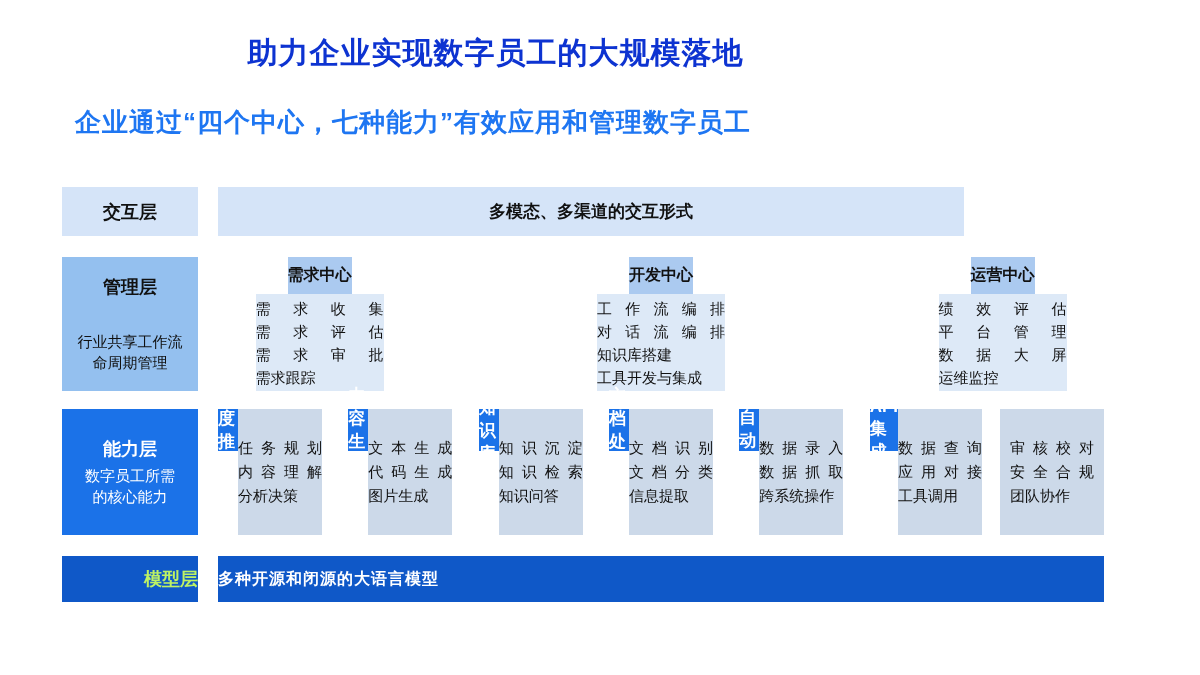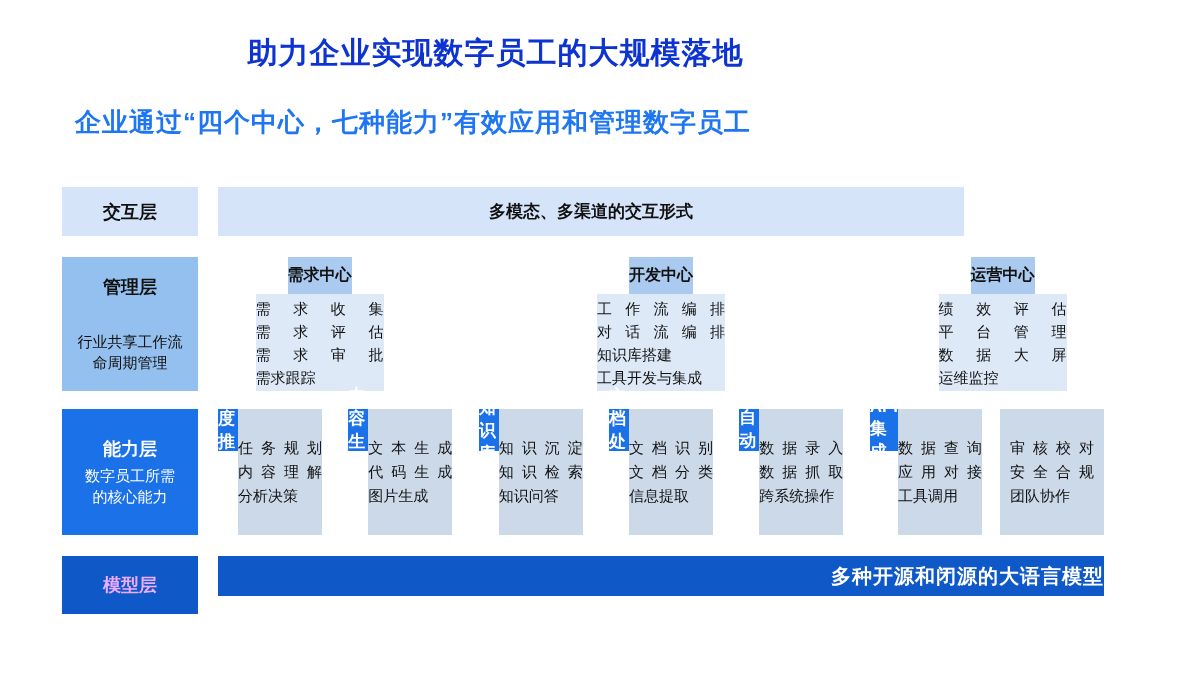--- a/index.html
+++ b/index.html
@@ -57,25 +57,25 @@
   .cap-card .hd{
     height:42px;background:#1b72e8;color:#fff;display:flex;align-items:center;
     justify-content:center;font-size:17px;font-weight:700;
   }
   .cap-card .bd{
     flex:1;background:#ccd9e9;display:flex;flex-direction:column;
     justify-content:center;
   }
   .cap-card .lines{width:84px;margin:0 auto;font-size:15px;line-height:24px;}
   
-  .lb-model{top:556px;height:58px;background:#0f58c8;color:#f0abfc;}
+  .lb-model{top:556px;height:46px;background:#0f58c8;color:#bef264;align-items:flex-end;}
   .bar-model{
-    left:218px;top:556px;width:886px;height:40px;background:#0f58c8;color:#fff;
-    display:flex;align-items:center;justify-content:flex-end;
-    font-size:20px;font-weight:700;letter-spacing:1px;
+    left:218px;top:556px;width:886px;height:46px;background:#0f58c8;color:#fff;
+    display:flex;align-items:center;justify-content:flex-start;
+    font-size:16px;font-weight:700;letter-spacing:1px;
   }
   
   .line.spread{display:flex;justify-content:space-between;}
   .line.plain{text-align:left;}
   .center-lines .line.plain{text-align:center;}
 </style>
 </head>
 <body>
 
 <div class="page-title">助力企业实现数字员工的大规模落地</div>

